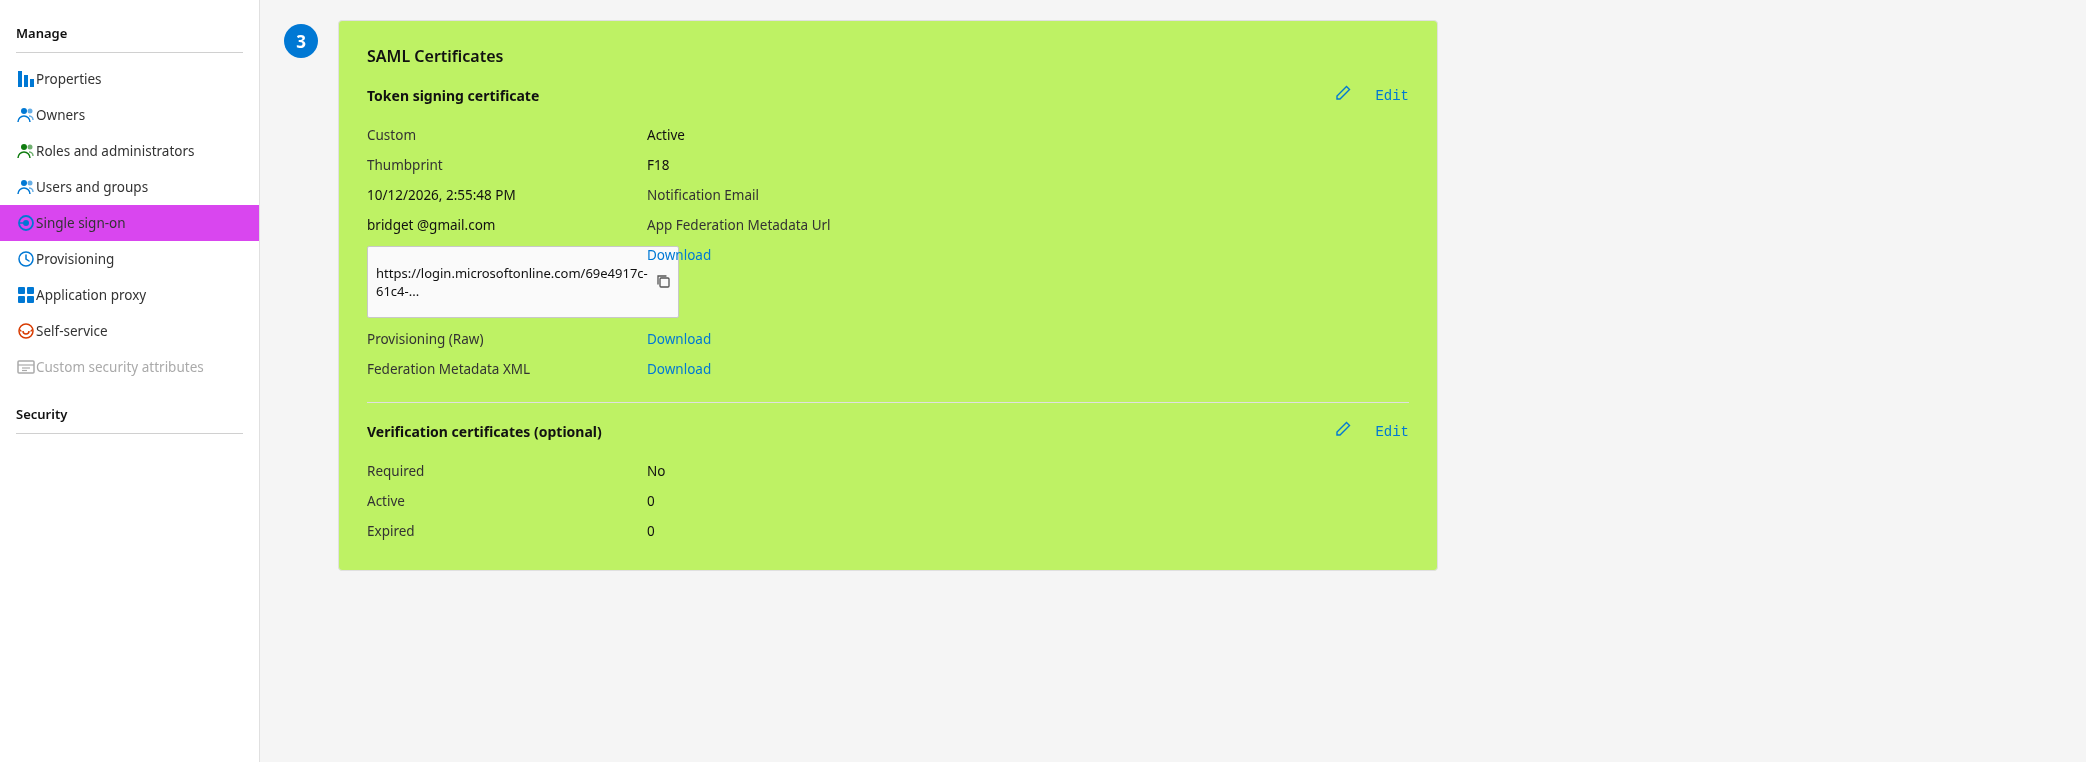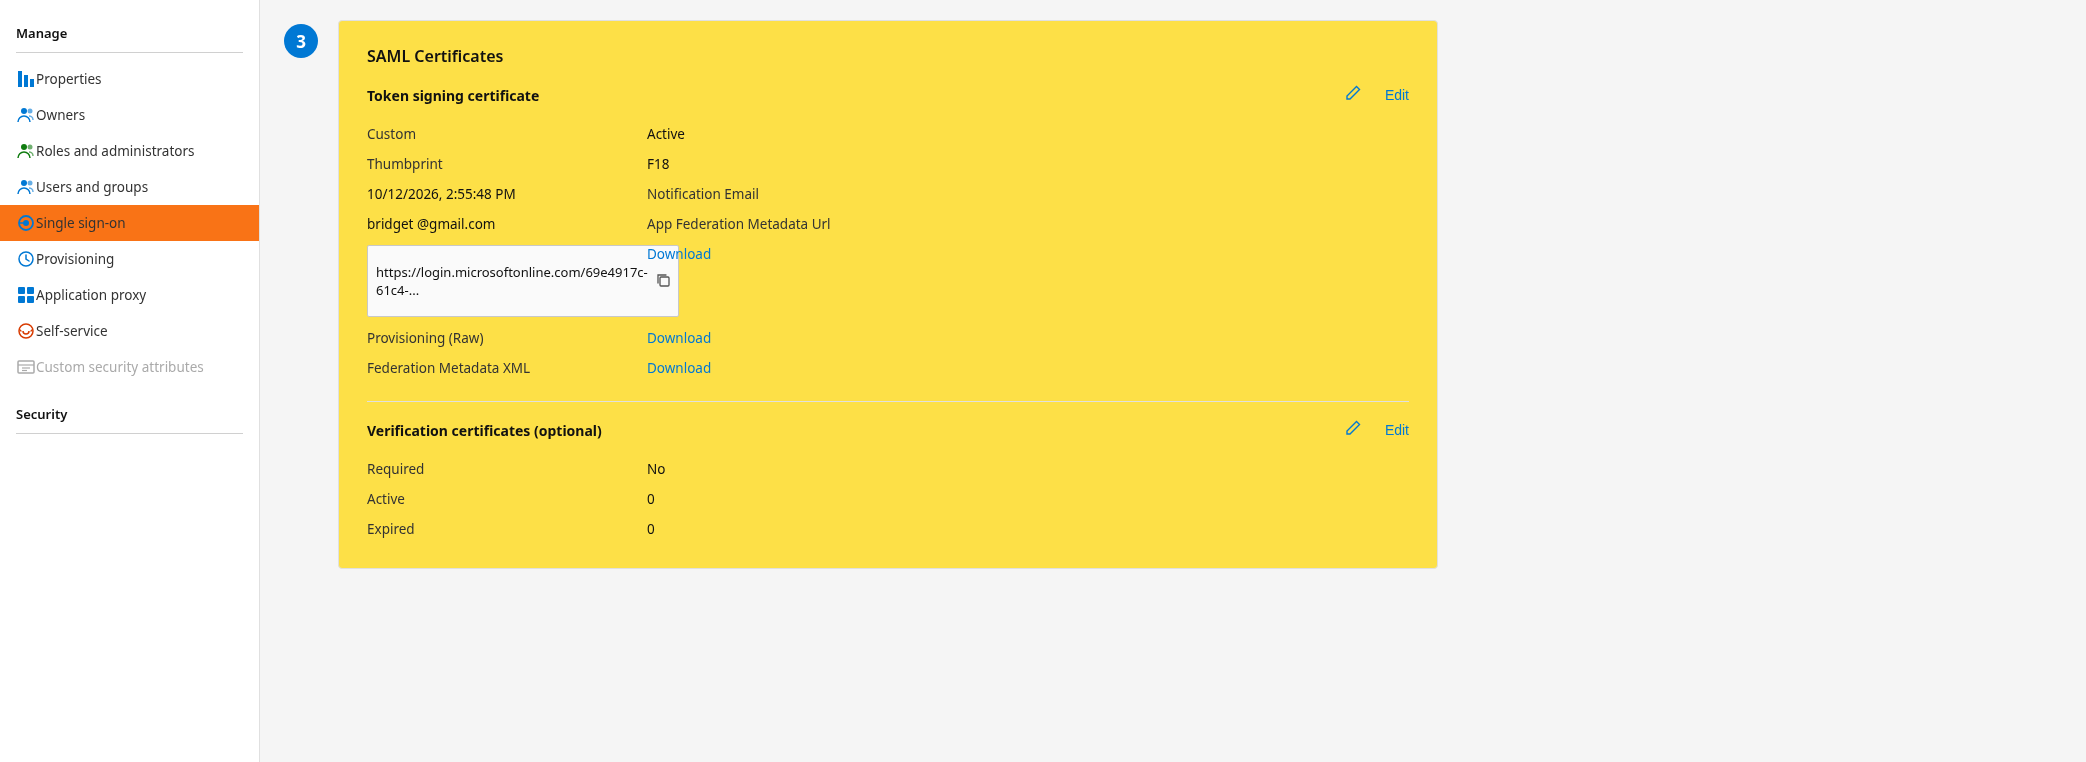--- a/index.html
+++ b/index.html
@@ -39,21 +39,21 @@
       display: flex;
       align-items: center;
       padding: 8px 16px;
       cursor: pointer;
       color: #333;
       border-radius: 0;
       position: relative;
     }
 
     .sidebar-item.active {
-      background: #f97316;
+      background: #d946ef;
     }
 
     .sidebar-item .icon {
       width: 20px;
       height: 20px;
       display: flex;
       align-items: center;
       justify-content: center;
       flex-shrink: 0;
       font-size: 16px;
@@ -91,21 +91,21 @@
       border-radius: 50%;
       display: flex;
       align-items: center;
       justify-content: center;
       font-size: 17px;
       font-weight: 700;
       flex-shrink: 0;
     }
 
     .card {
-      background: #fde047;
+      background: #bef264;
       border: 1px solid #e0e0e0;
       border-radius: 4px;
       padding: 24px 28px;
       flex: 1;
       max-width: 1100px;
     }
 
     .card-title {
       font-size: 16px;
       font-weight: 600;
@@ -129,20 +129,21 @@
     .edit-btn {
       display: flex;
       align-items: center;
       gap: 24px;
       color: #0078d4;
       background: none;
       border: none;
       cursor: pointer;
       font-size: 14px;
       font-weight: 400;
+      font-family: Liberation Mono, monospace;
     }
 
     .edit-icon {
       font-size: 16px;
       color: #0078d4;
     }
 
     .info-grid {
       display: grid;
       grid-template-columns: 280px 1fr;

